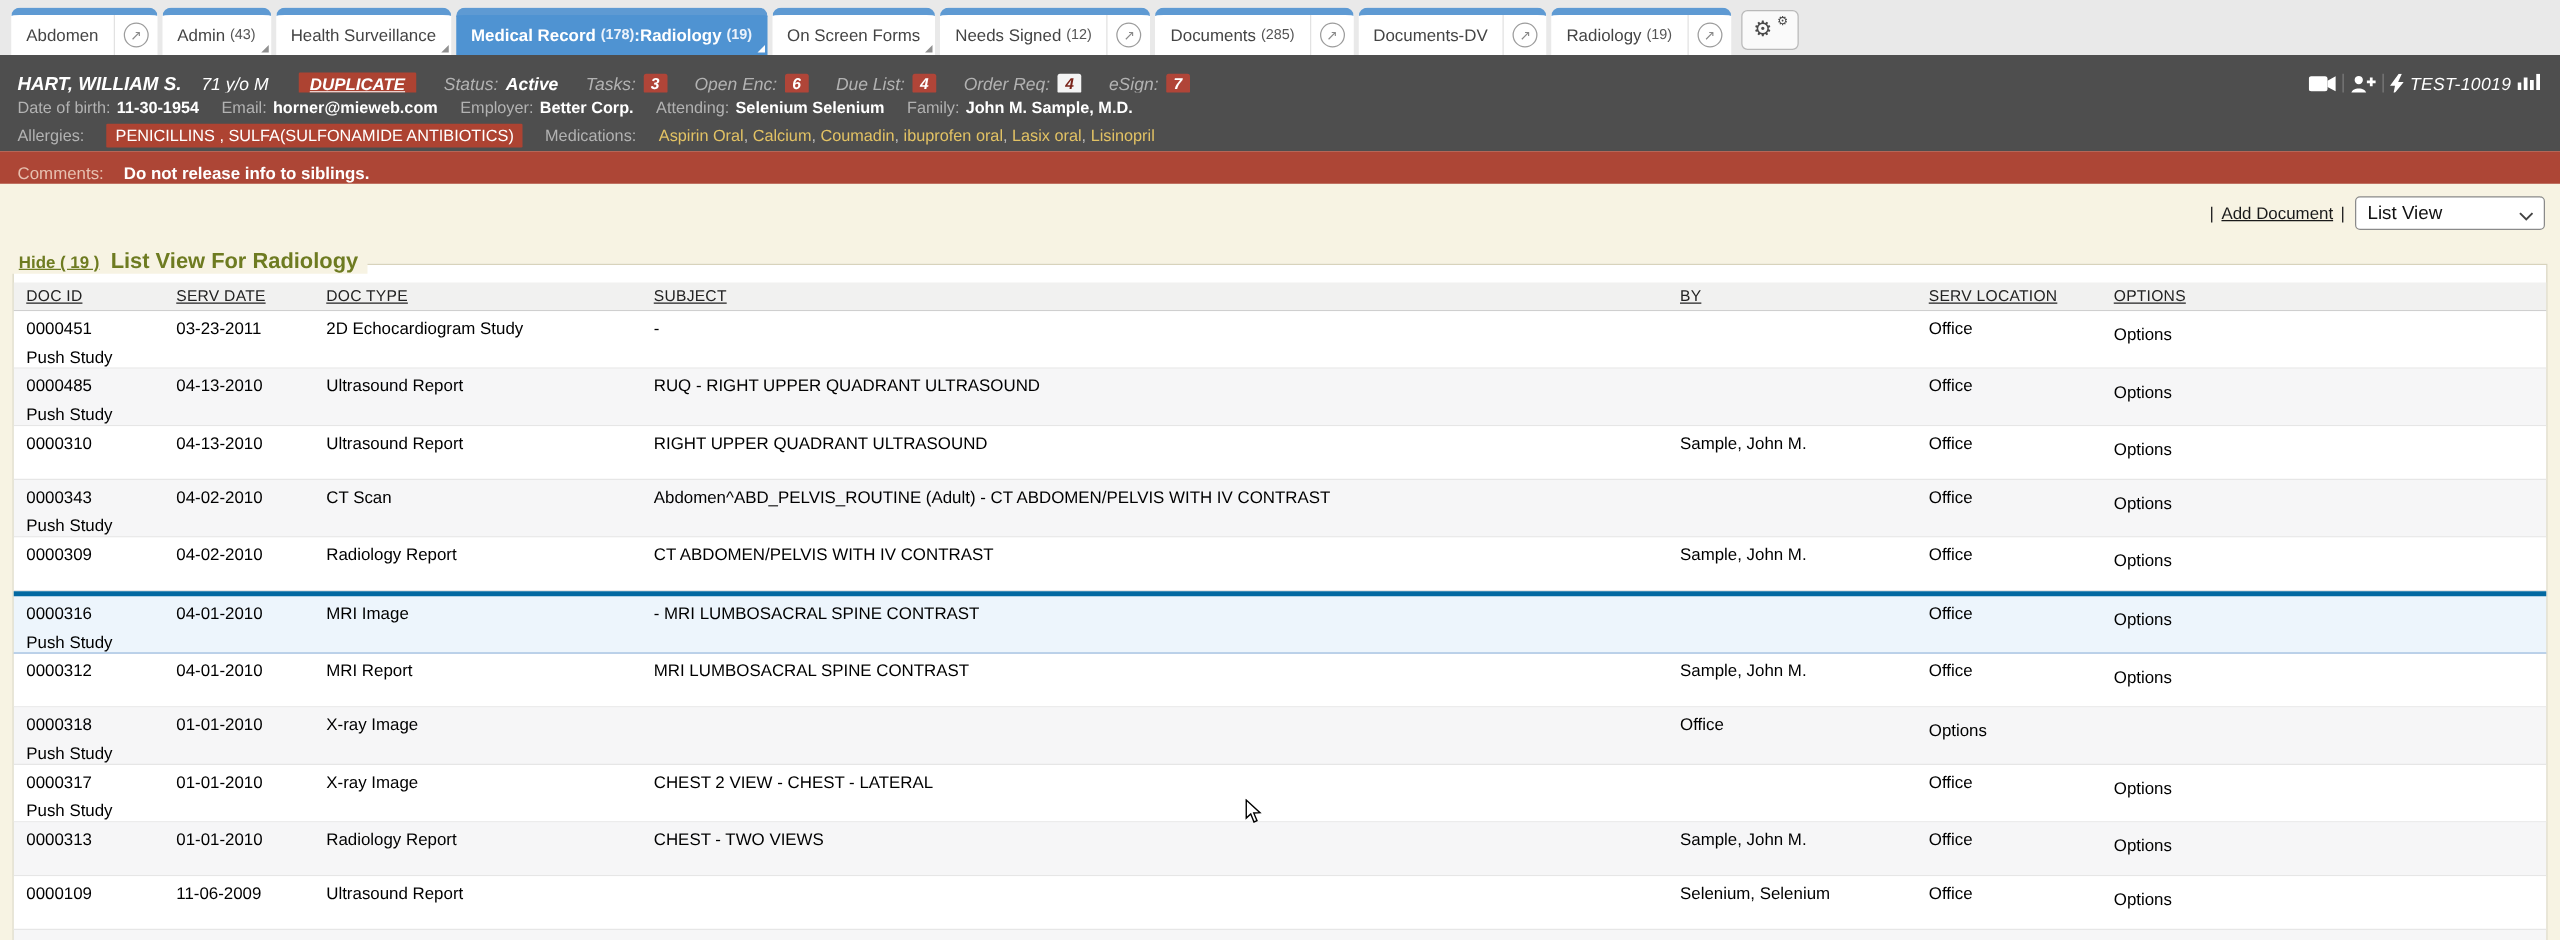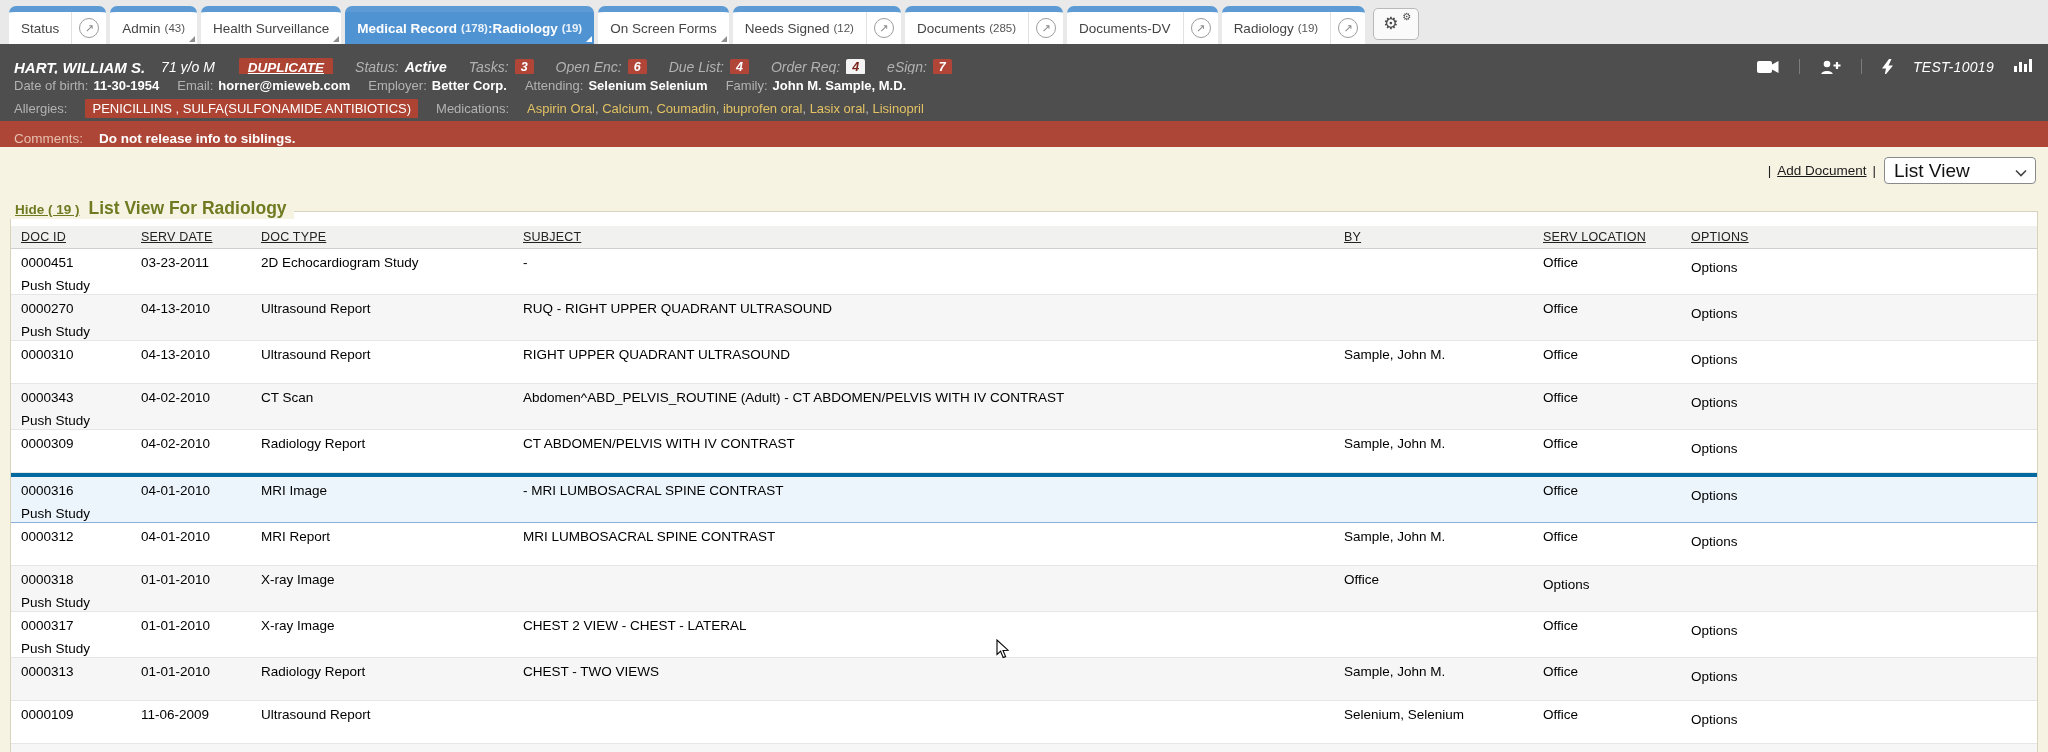--- a/index.html
+++ b/index.html
@@ -36,21 +36,21 @@
   .lbl { color:#b2b2b2; }
   .val { color:#fff; font-weight:bold; }
   .grp { display:flex; align-items:center; gap:6px; margin-right:22px; }
   .grp2 { display:flex; align-items:center; gap:5px; margin-right:18px; }
   .pname { font-weight:bold; font-size:15px; margin-right:16px; }
   .page-sex { margin-right:24px; }
   .badge { background:#b04538; color:#fff; font-weight:bold; padding:1px 6px; border-radius:2px; font-size:12.5px; }
   .badge.light { background:#f4f4f4; color:#7a241a; }
   .dup { background:#ad4332; color:#fff; font-weight:bold; text-decoration:underline;
          padding:2px 9px; font-size:13.5px; margin-right:22px; border-radius:1px; cursor:pointer; }
-  .bar-right { margin-left:auto; display:flex; gap:20px; }
+  .bar-right { margin-left:auto; display:flex; gap:5px; }
   .vsep { width:1px; height:16px; background:#7c7c7c; }
   .station { font-size:14px; letter-spacing:0.3px; }
   .icon-btn { display:flex; align-items:center; cursor:pointer; }
   .chart-underline { border-bottom:1.5px solid #fff; padding-bottom:2px; }
 
   .allergy-badge { background:#ad4332; color:#fff; font-weight:normal; padding:2px 7px; font-size:13px;
                    border-radius:1px; margin-right:18px; cursor:pointer; }
   .med { color:#e2c264; cursor:pointer; }
   .med-sep { color:#bdbdbd; }
 
@@ -62,21 +62,21 @@
 
   
   .content { position:absolute; top:147px; left:0; width:2048px; height:605px; background:#f7f3e3; }
 
   .toolbar { position:absolute; top:10px; right:12px; display:flex; align-items:center; gap:6px;
              font-size:13.5px; color:#222; }
   .pipe { color:#222; }
   .add-doc { color:#1a1a1a; text-decoration:underline; cursor:pointer; }
   .select-wrap { position:relative; margin-left:2px; }
   .view-select { appearance:none; -webkit-appearance:none; width:152px; height:27px; background:#fff;
-                 border:1px solid #8a8a8a; border-radius:4px; font-size:19px; padding:0 26px 0 9px;
+                 border:1px solid #8a8a8a; border-radius:4px; font-size:15px; padding:0 26px 0 9px;
                  font-family:"Liberation Sans","DejaVu Sans",sans-serif; color:#111; }
   .select-chev { position:absolute; right:9px; top:8px; pointer-events:none; }
 
   .legend { position:absolute; top:51px; left:8px; z-index:2; background:#f7f3e3; padding:0 7px;
             display:flex; align-items:baseline; gap:9px; }
   .hide-link { color:#6e7b21; font-weight:bold; font-size:13.5px; text-decoration:underline; cursor:pointer; }
   .section-title { color:#6e7b21; font-weight:bold; font-size:17.5px; }
 
   .fieldset { position:absolute; top:64px; left:10px; width:2028px; height:560px;
               border:1px solid #d8d3bc; background:#fff; }
@@ -96,21 +96,21 @@
 
   .cursor { position:absolute; left:996px; top:492px; z-index:5; }
 </style>
 </head>
 <body>
 
 <div class="tabbar">
   <div class="tabs-wrap">
       <div class="tab">
     <div class="tab-main">
-      <span class="tab-label">Status</span>
+      <span class="tab-label">Abdomen</span>
 
     </div>
     <div class="tab-ext">
       <span class="ext-circle">↗</span>
     </div>
 
   </div>
       <div class="tab">
     <div class="tab-main">
       <span class="tab-label">Admin</span>
@@ -337,21 +337,21 @@
           </div>
     <div class="cell c-date">03-23-2011</div>
     <div class="cell c-type">2D Echocardiogram Study</div>
     <div class="cell c-subj">-</div>
     <div class="cell c-by"></div>
     <div class="cell c-loc">Office</div>
     <div class="cell c-opt"><span class="opt">Options</span></div>
   </div>
         <div class="grid trow even">
     <div class="cell c-docid">
-            <span class="doc-id">0000270</span>
+            <span class="doc-id">0000485</span>
             <span class="push">Push Study</span>
           </div>
     <div class="cell c-date">04-13-2010</div>
     <div class="cell c-type">Ultrasound Report</div>
     <div class="cell c-subj">RUQ - RIGHT UPPER QUADRANT ULTRASOUND</div>
     <div class="cell c-by"></div>
     <div class="cell c-loc">Office</div>
     <div class="cell c-opt"><span class="opt">Options</span></div>
   </div>
         <div class="grid trow odd">

